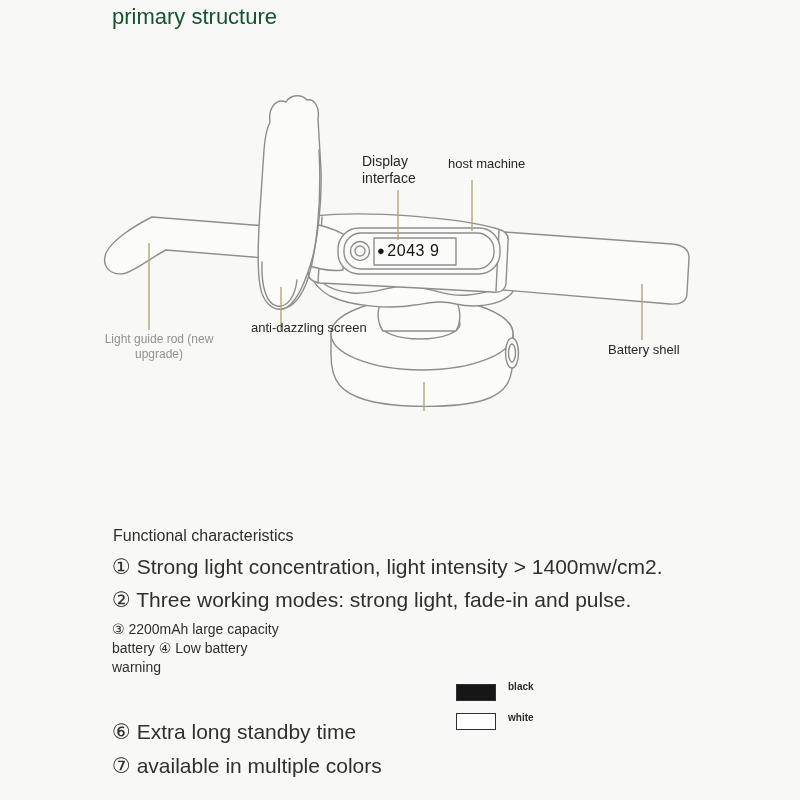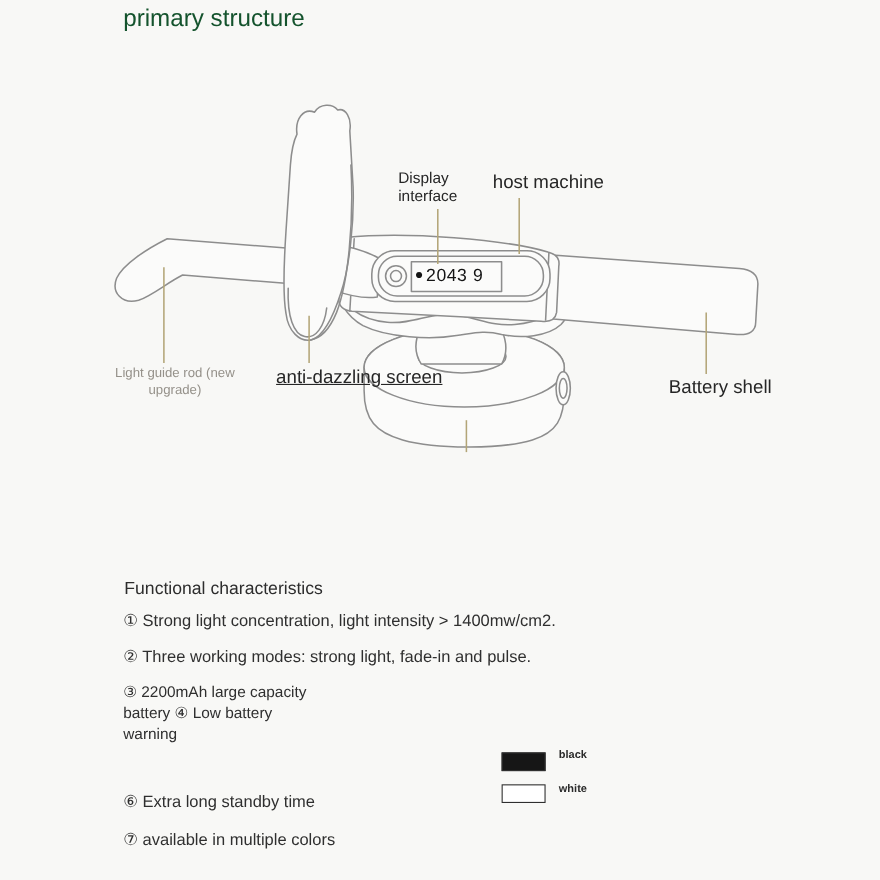--- a/index.html
+++ b/index.html
@@ -8,29 +8,29 @@
     background:#f8f8f6;
     font-family:"Liberation Sans","DejaVu Sans",sans-serif;
     color:#2b2b2b;
     position:relative;
     overflow:hidden;
   }
   .stage{position:absolute;left:0;top:0;width:800px;height:800px;}
   .abs{position:absolute;}
   .page-title{font-size:22px;color:#14532d;}
   .diagram-svg{position:absolute;left:0;top:0;}
-  .lbl{font-size:17px;color:#262626;white-space:nowrap;}
+  .lbl{font-size:13px;color:#262626;white-space:nowrap;}
   .lbl-small{font-size:14px;line-height:17px;color:#262626;width:68px;white-space:normal;}
   .lbl-gray{font-size:12px;line-height:15px;color:#95918a;width:118px;white-space:normal;text-align:center;}
   .display-readout{
     font-size:16px;color:#141414;letter-spacing:0.5px;white-space:nowrap;
   }
   .display-readout .dot{font-size:13px;vertical-align:1px;margin-right:2px;}
   .section-heading{font-size:16px;color:#2d2d2d;}
-  .feature-item{font-size:15px;color:#2f2f2f;white-space:nowrap;}
+  .feature-item{font-size:21px;color:#2f2f2f;white-space:nowrap;}
   .feature-item.multiline{font-size:14px;line-height:19px;white-space:pre-line;}
   .swatch{width:40px;height:17px;border:1.5px solid #2f2f2f;box-sizing:border-box;}
   .swatch-label{font-size:10px;color:#2a2a2a;font-weight:bold;}
 </style>
 </head>
 <body style="background: rgb(248, 248, 246);">
 
 <div class="stage">
 
   <div class="abs page-title" style="left:112px;top:4px;">primary structure</div>
@@ -83,21 +83,21 @@
     </g>
   </svg>
 
   <div class="abs display-readout" style="left:377px;top:242px;">
     <span class="dot">●</span><span>2043 9</span>
   </div>
 
   <div class="abs lbl-small" style="left:362px;top:153px;">Display interface</div>
   <div class="abs lbl" style="left:448px;top:156px;">host machine</div>
   <div class="abs lbl-gray" style="left:100px;top:332px;">Light guide rod (new upgrade)</div>
-  <div class="abs lbl" style="left:251px;top:333px;text-decoration:underline;">anti-dazzling screen</div>
+  <div class="abs lbl" style="left:251px;top:320px;">anti-dazzling screen</div>
   <div class="abs lbl" style="left:608px;top:342px;">Battery shell</div>
 
   <div class="abs section-heading" style="left:113px;top:493px;margin-top:34px;">Functional characteristics</div>
 
   <div class="abs feature-item" style="left:112px;top:555px;">① Strong light concentration, light intensity &gt; 1400mw/cm2.</div>
   <div class="abs feature-item" style="left:112px;top:588px;">② Three working modes: strong light, fade-in and pulse.</div>
   <div class="abs feature-item multiline" style="left:112px;top:620px;">③ 2200mAh large capacity
 battery ④ Low battery
 warning</div>
   <div class="abs feature-item" style="left:112px;top:720px;">⑥ Extra long standby time</div>

